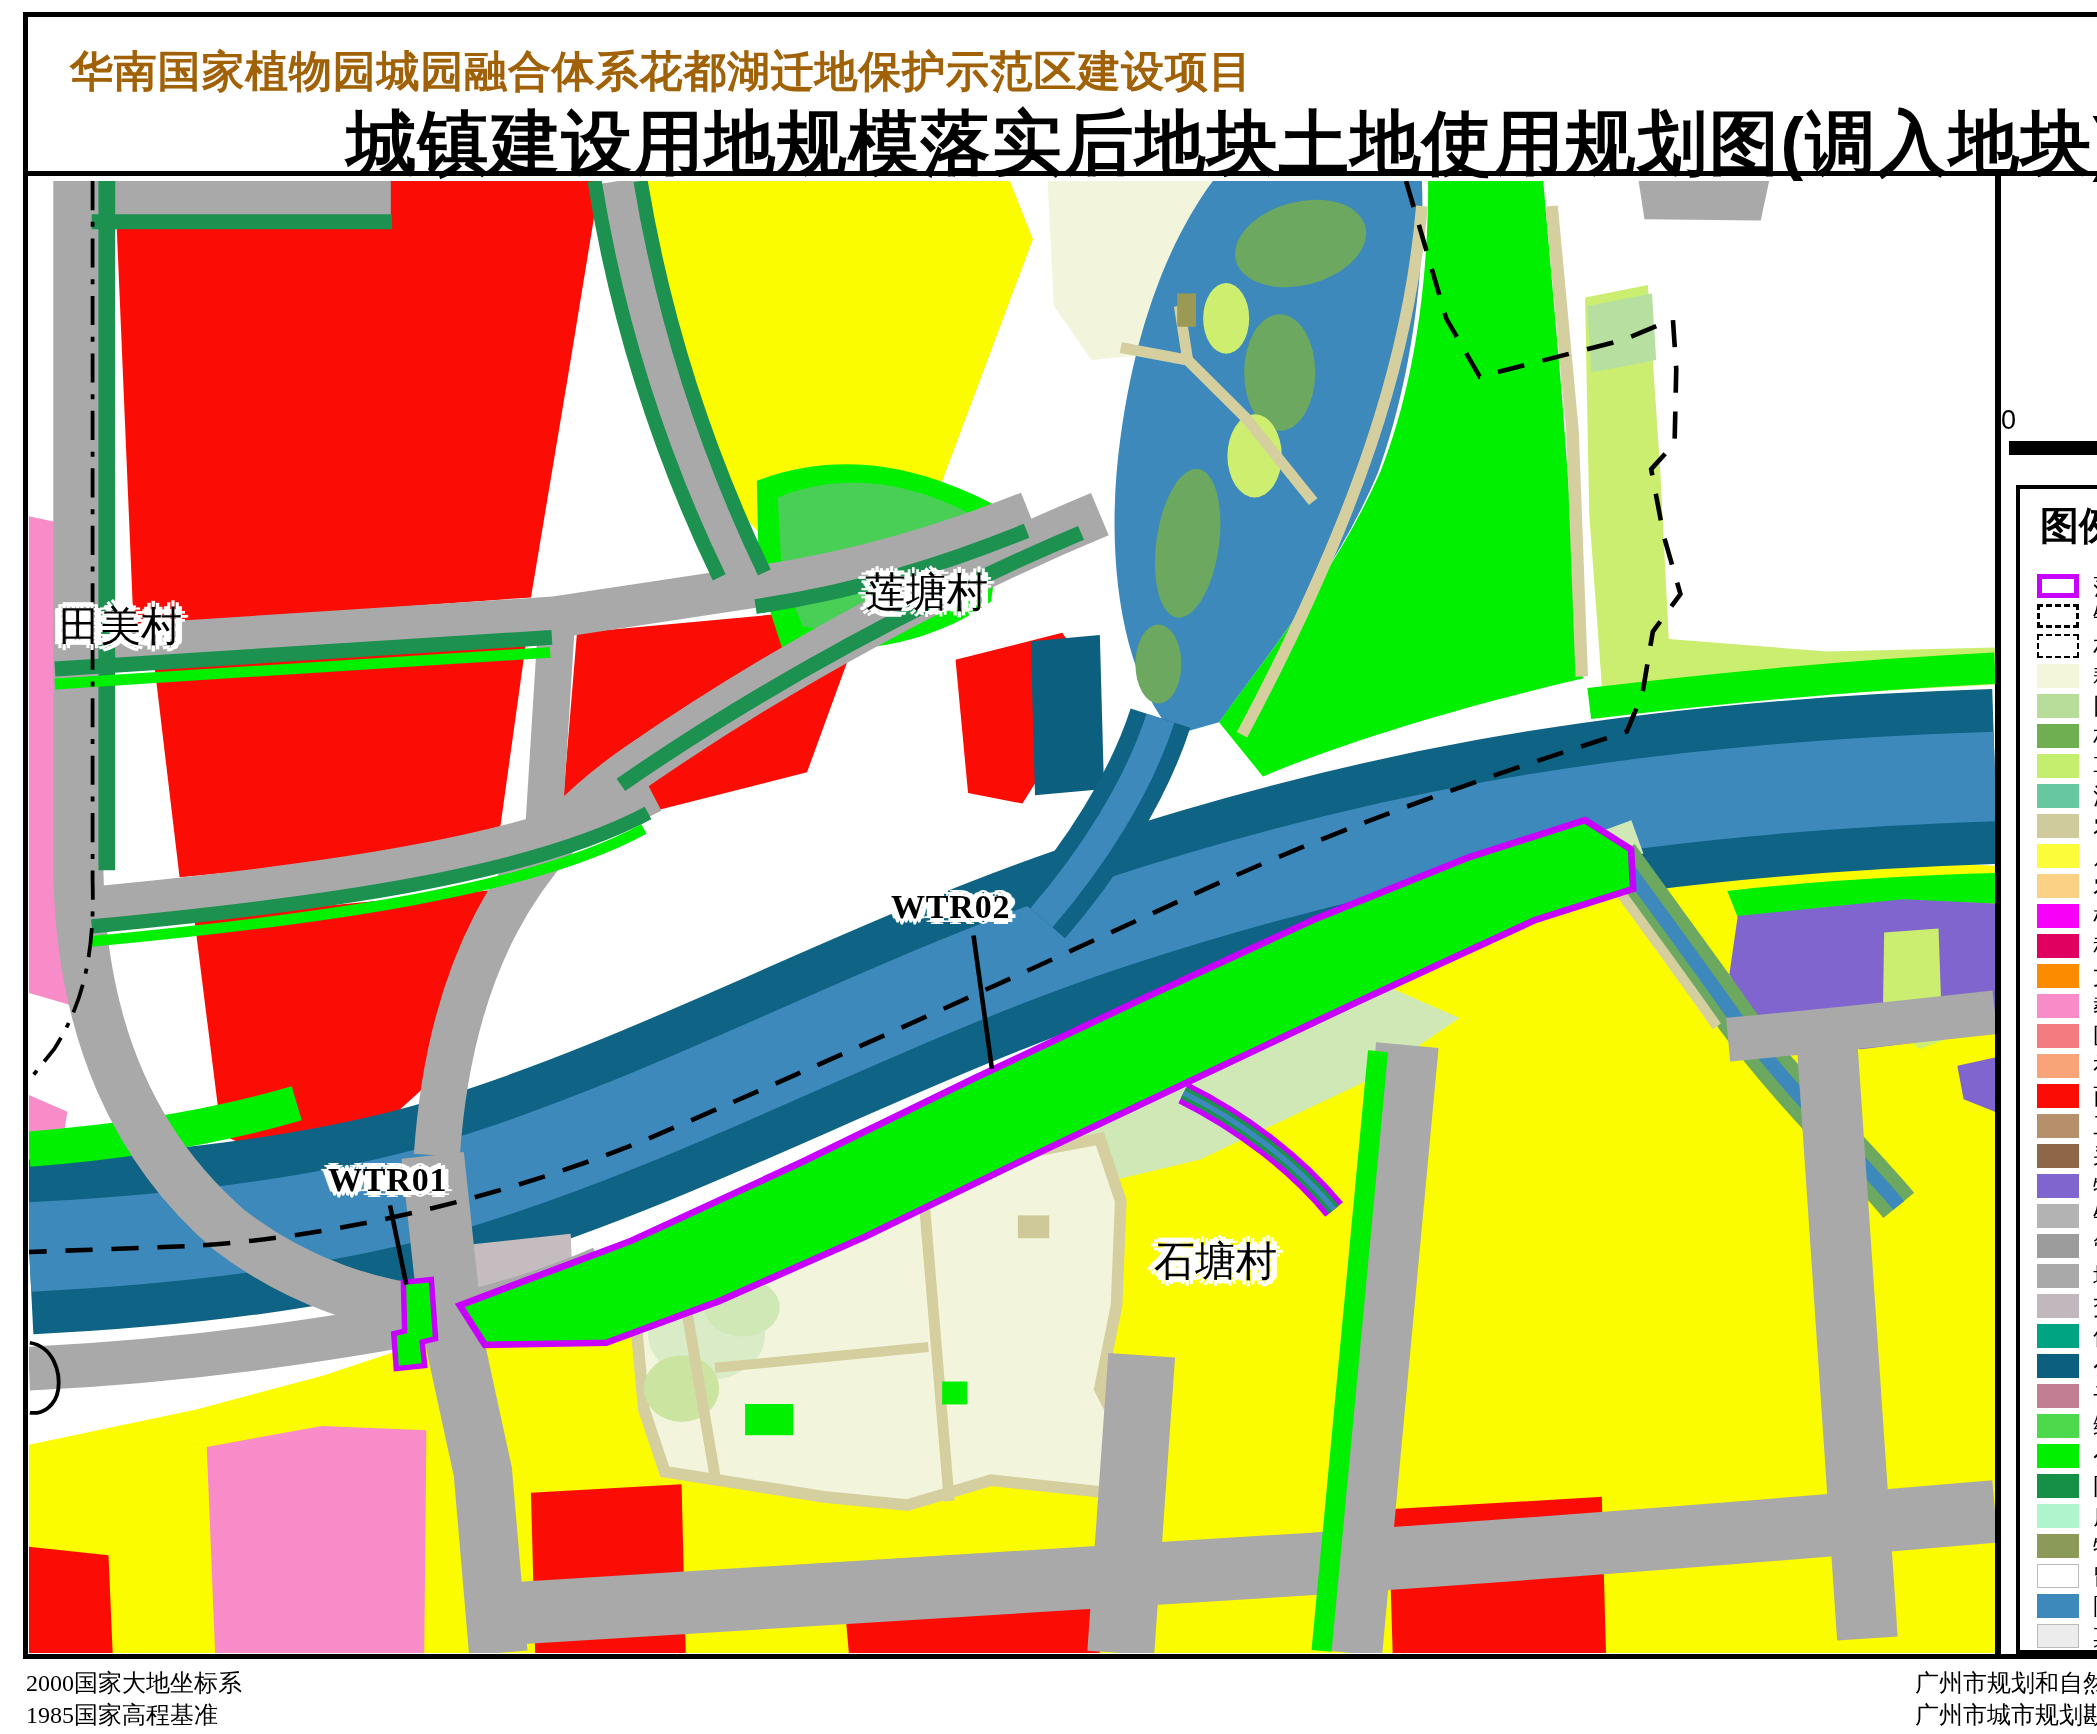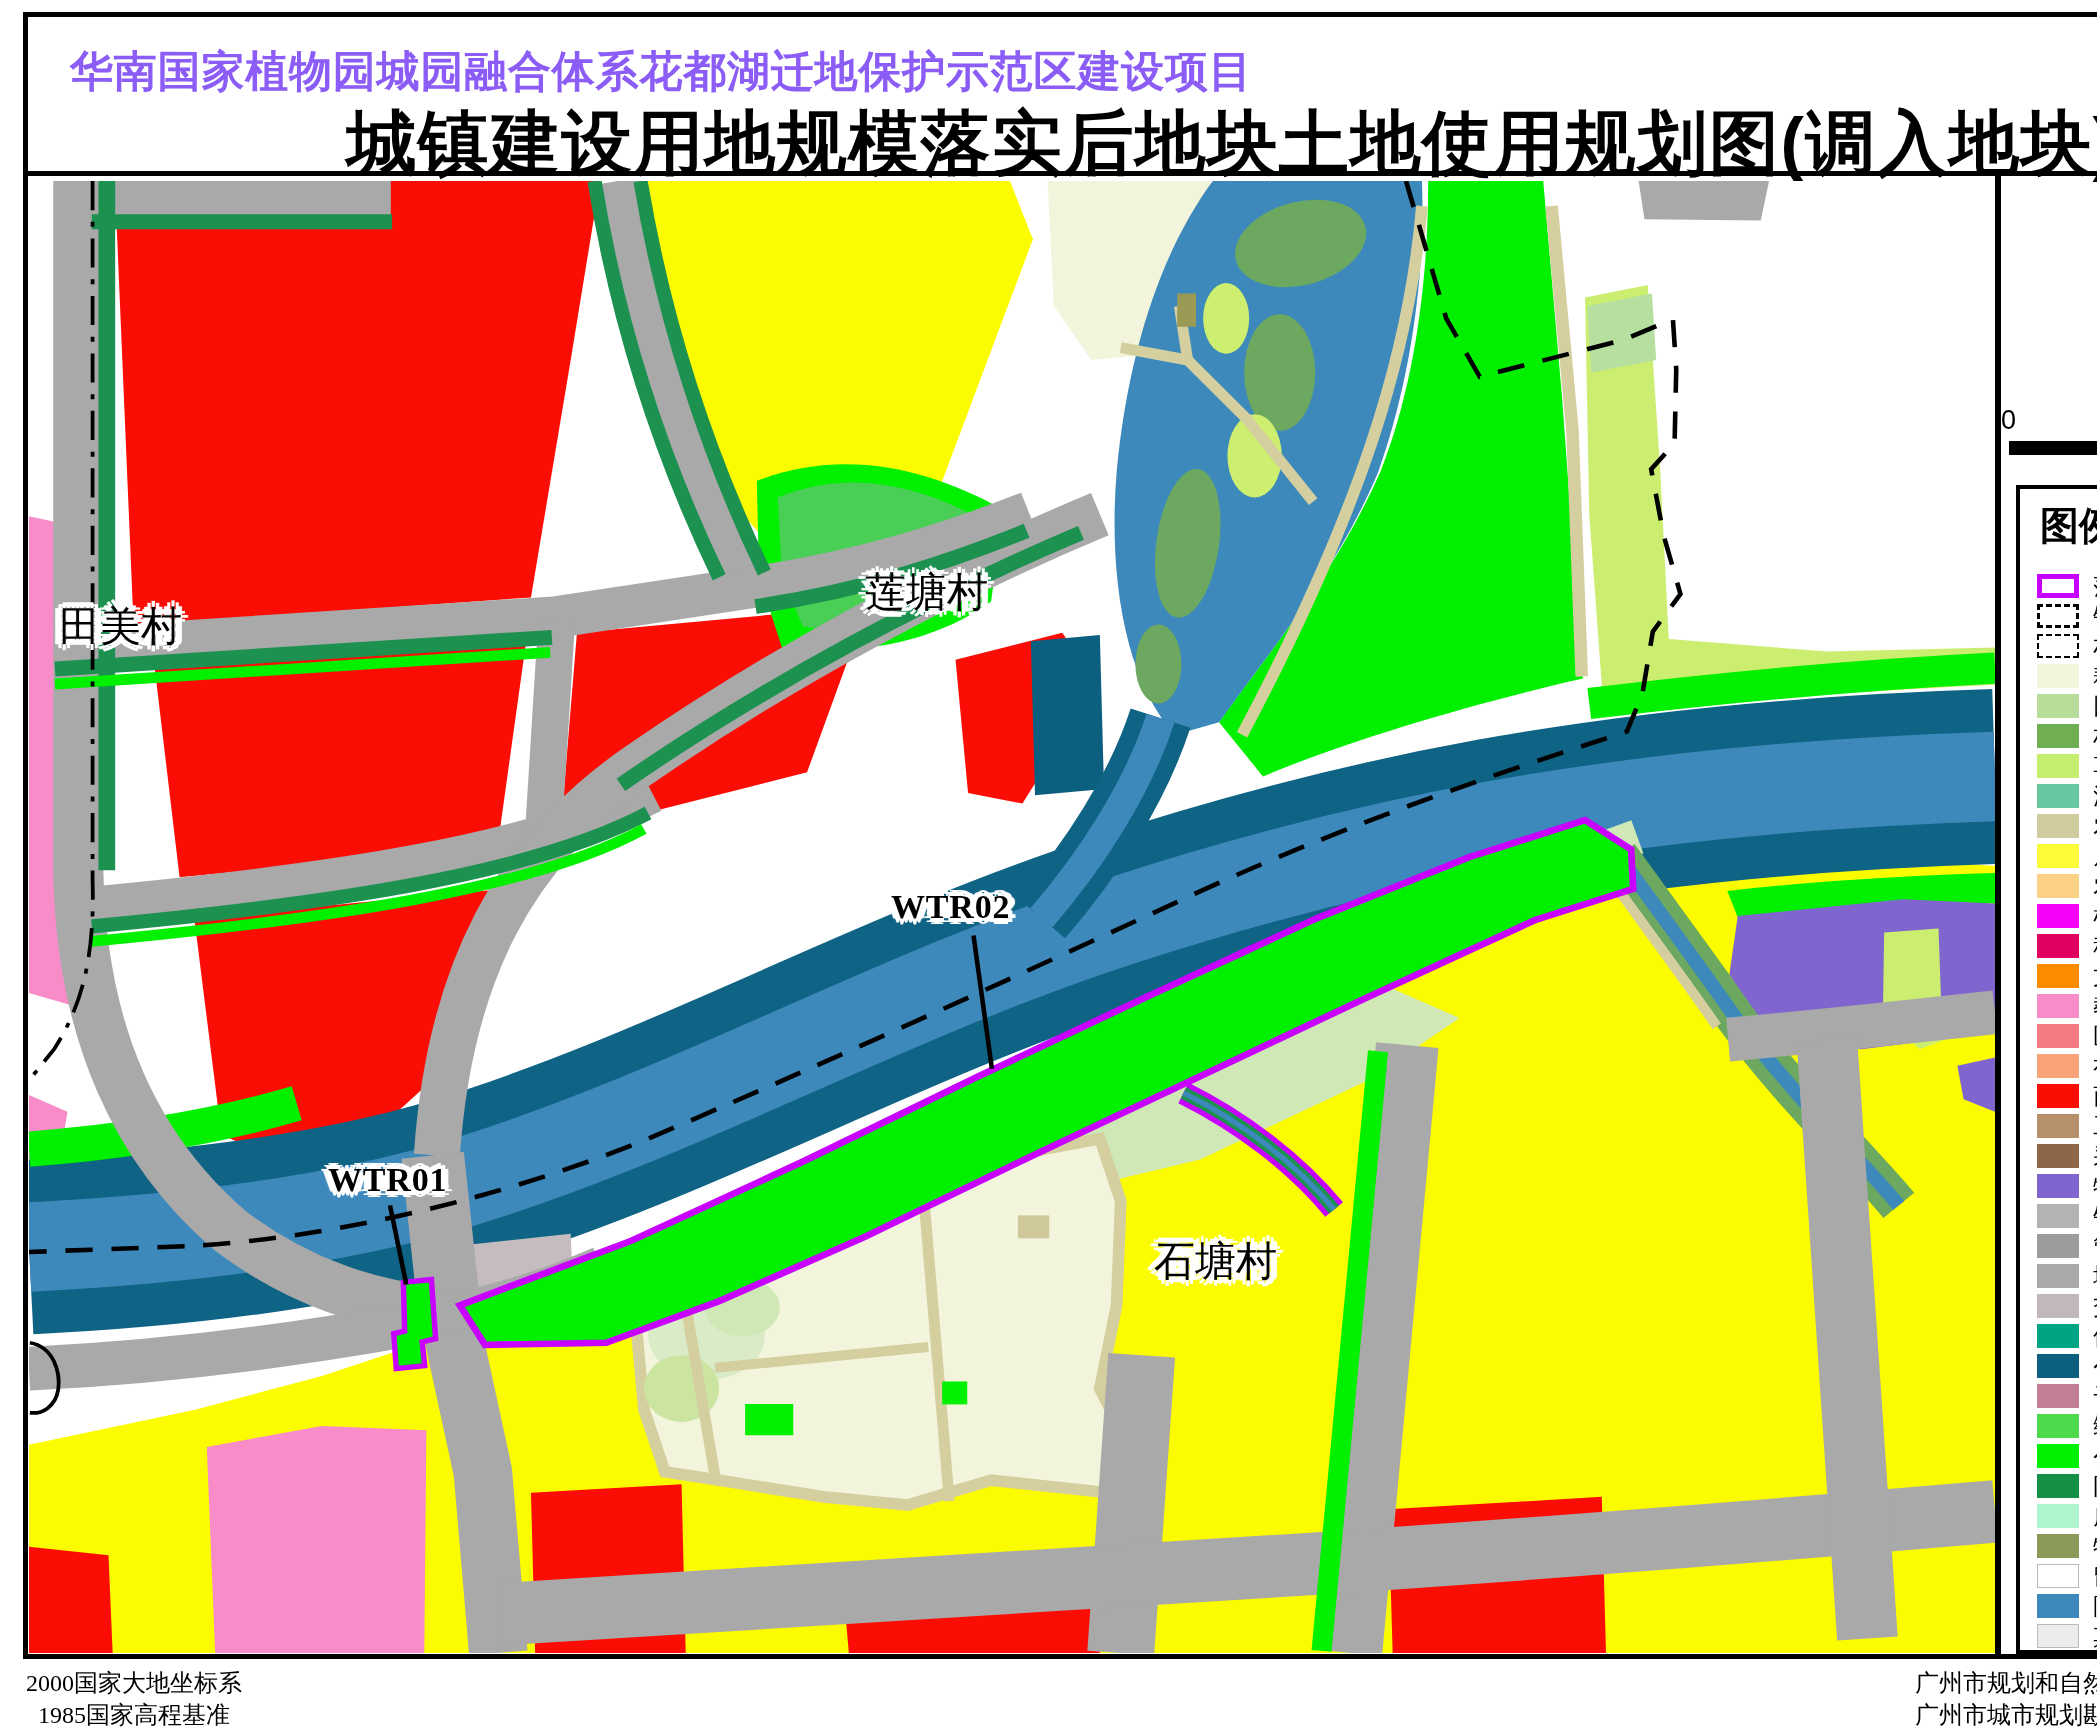--- a/index.html
+++ b/index.html
@@ -2,21 +2,21 @@
 <html style="font-size:6.7px"><head>
 <meta charset="utf-8">
 <style>
   html,body{margin:0;padding:0;background:#fff;}
   body{width:2454px;height:1735px;position:relative;font-family:"Liberation Serif",serif;overflow:hidden;}
   .abs{position:absolute;}
   
   #outer-frame{left:23px;top:11.7px;width:2408px;height:1647px;border:5.9px solid #000;box-sizing:border-box;background:#fff;}
   
   #banner{left:23px;top:11.7px;width:2408px;height:164px;border:5.9px solid #000;border-bottom:5px solid #000;box-sizing:border-box;background:#fff;}
-  #project-line{left:42px;top:26px;font-family:"Liberation Sans",sans-serif;font-weight:700;font-size:43px;color:#8b5cf6;letter-spacing:0.8px;}
+  #project-line{left:42px;top:26px;font-family:"Liberation Sans",sans-serif;font-weight:700;font-size:43px;color:#a16207;letter-spacing:0.8px;}
   #main-title{left:0;top:80px;width:2408px;text-align:center;font-family:"Liberation Sans",sans-serif;font-weight:700;font-size:70px;color:#000;letter-spacing:1.7px;}
   
   #map-wrap{left:29px;top:181px;width:1966px;height:1472px;overflow:hidden;background:#fff;}
   #map-wrap svg{display:block;width:100%;height:100%;}
   #divider{left:1995px;top:176px;width:5.9px;height:1483px;background:#000;}
   
   .map-label{font-family:"Liberation Serif",serif;font-size:41px;color:#000;white-space:nowrap;
     text-shadow:-5.9px 0 0 #fff,5.9px 0 0 #fff,0 -5.9px 0 #fff,0 5.9px 0 #fff,-4.2px -4.2px 0 #fff,4.2px -4.2px 0 #fff,-4.2px 4.2px 0 #fff,4.2px 4.2px 0 #fff,-7.6px 0 0.8px #fff,7.6px 0 0.8px #fff;}
   .code-label{font-size:34px;font-weight:700;letter-spacing:0.8px;}
   .tick{font-family:"Liberation Sans",sans-serif;font-size:27px;color:#000;}
@@ -25,21 +25,21 @@
   #scalebar .seg{flex:1 1 0;height:100%;}
   
   #legend-box{left:2016px;top:485px;width:420px;height:1169px;border:4.2px solid #000;box-sizing:border-box;background:#fff;}
   #legend-title{left:20px;top:10px;font-family:"Liberation Sans",sans-serif;font-weight:700;font-size:39px;}
   #legend-items{left:0;top:82px;width:100%;}
   .legend-row{height:30px;display:flex;align-items:center;}
   .legend-swatch{width:42px;height:23.5px;margin-left:17px;flex:0 0 auto;box-sizing:border-box;}
   .legend-label{margin-left:14.3px;font-size:23.5px;letter-spacing:-0.4px;white-space:nowrap;color:#000;}
   
   .footer-line{font-size:24px;color:#000;white-space:pre;}
-  #footer-left{left:26px;top:1667px;line-height:32px;text-align:center;}
+  #footer-left{left:26px;top:1667px;line-height:32px;}
   #footer-right{left:1915px;top:1667px;line-height:32px;}
 </style>
 </head>
 <body>
 
 <div class="abs" id="outer-frame"></div>
 
 <div class="abs" id="banner">
   <div class="abs" id="project-line">华南国家植物园城园融合体系花都湖迁地保护示范区建设项目</div>
   <div class="abs" id="main-title">城镇建设用地规模落实后地块土地使用规划图(调入地块)</div>

